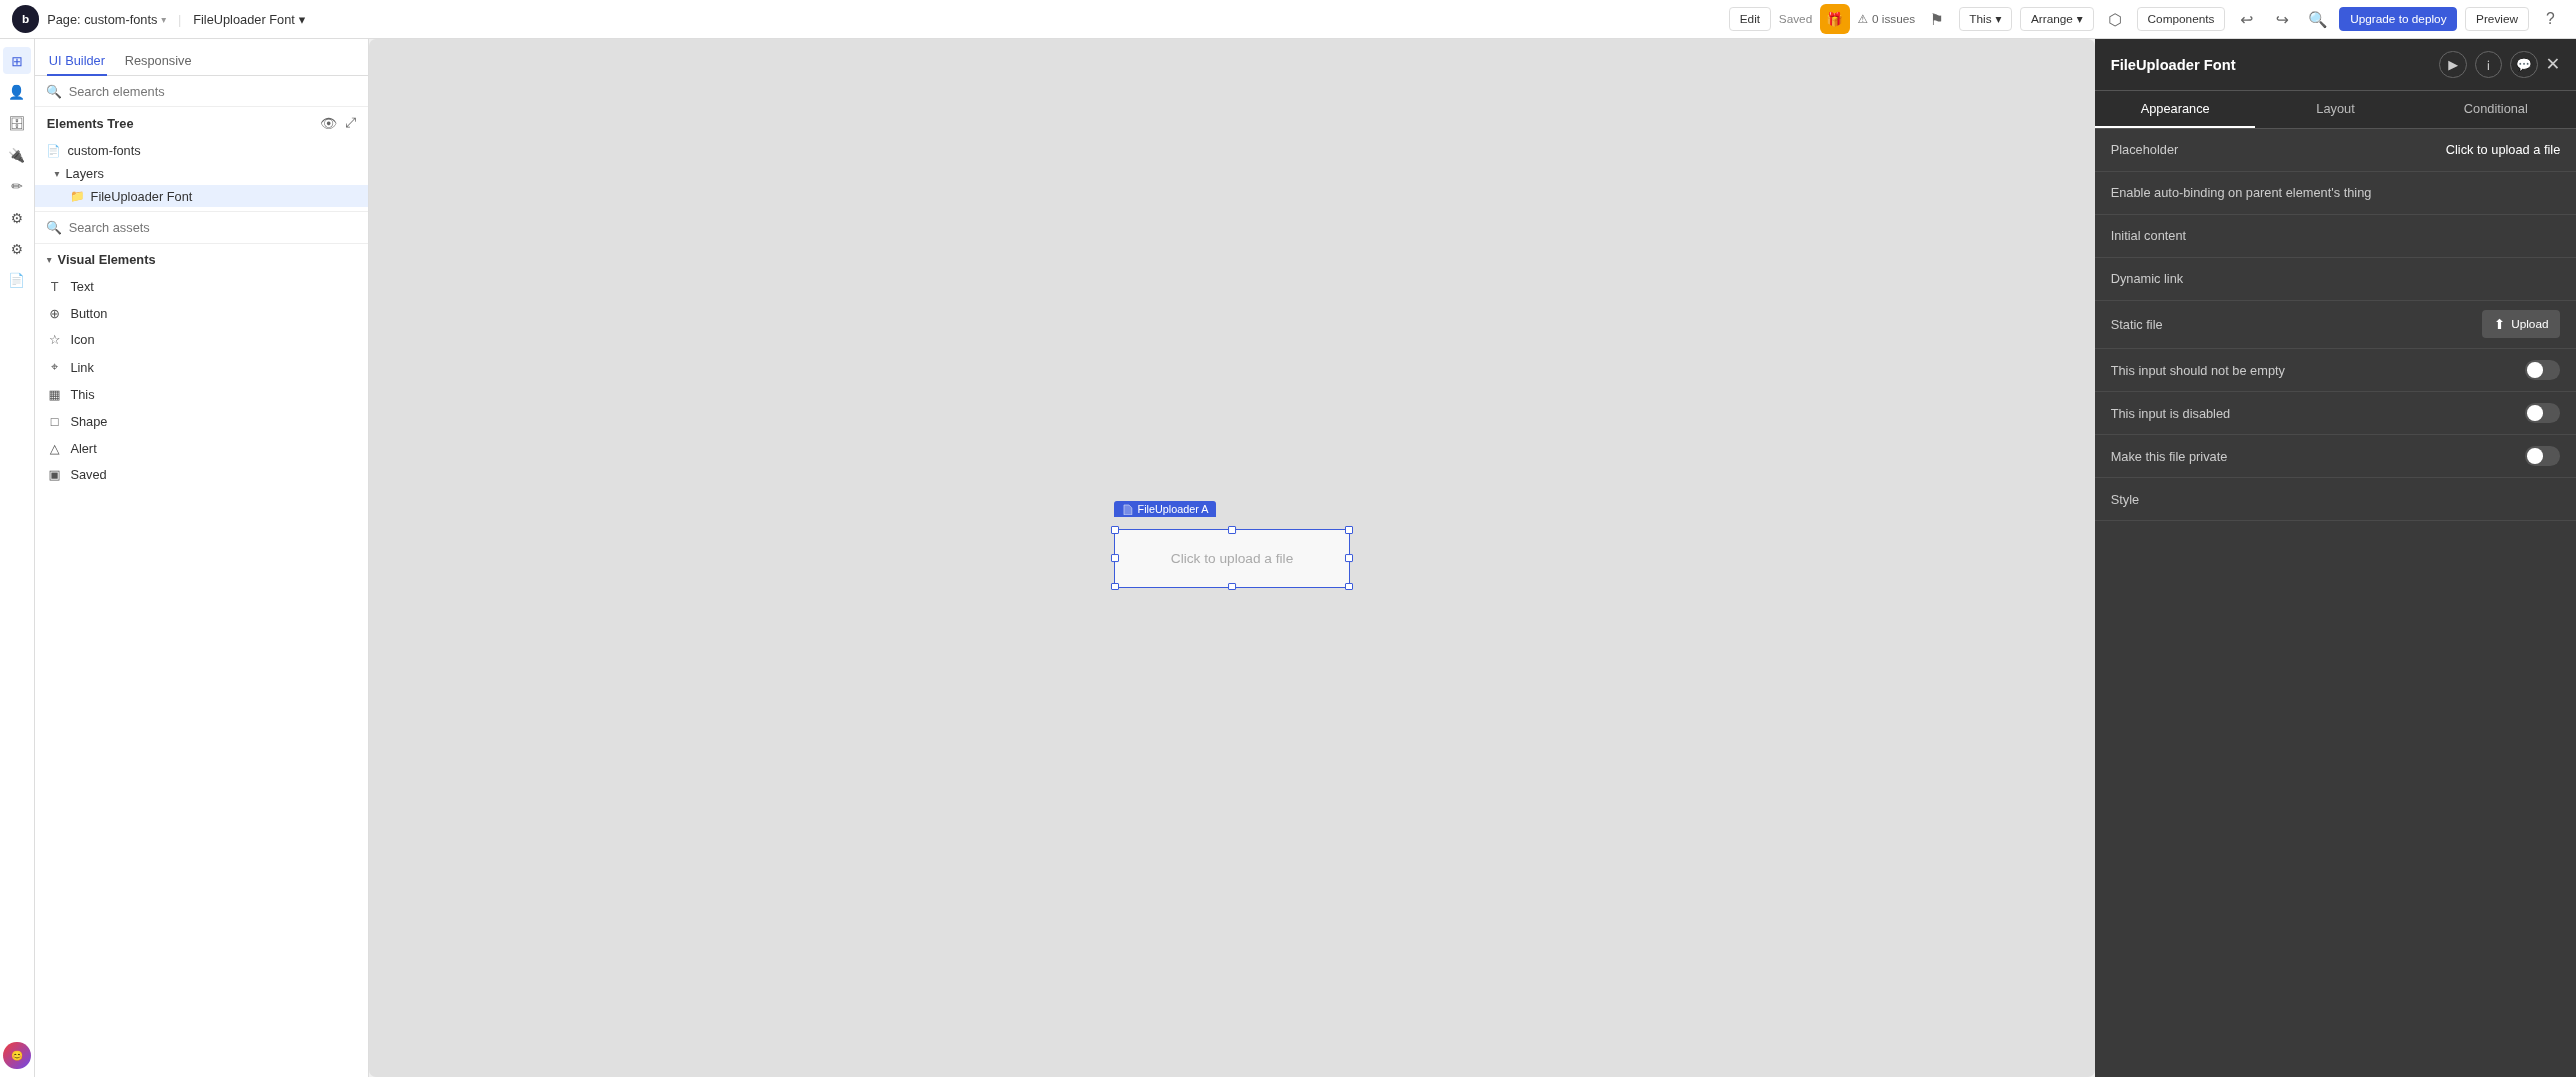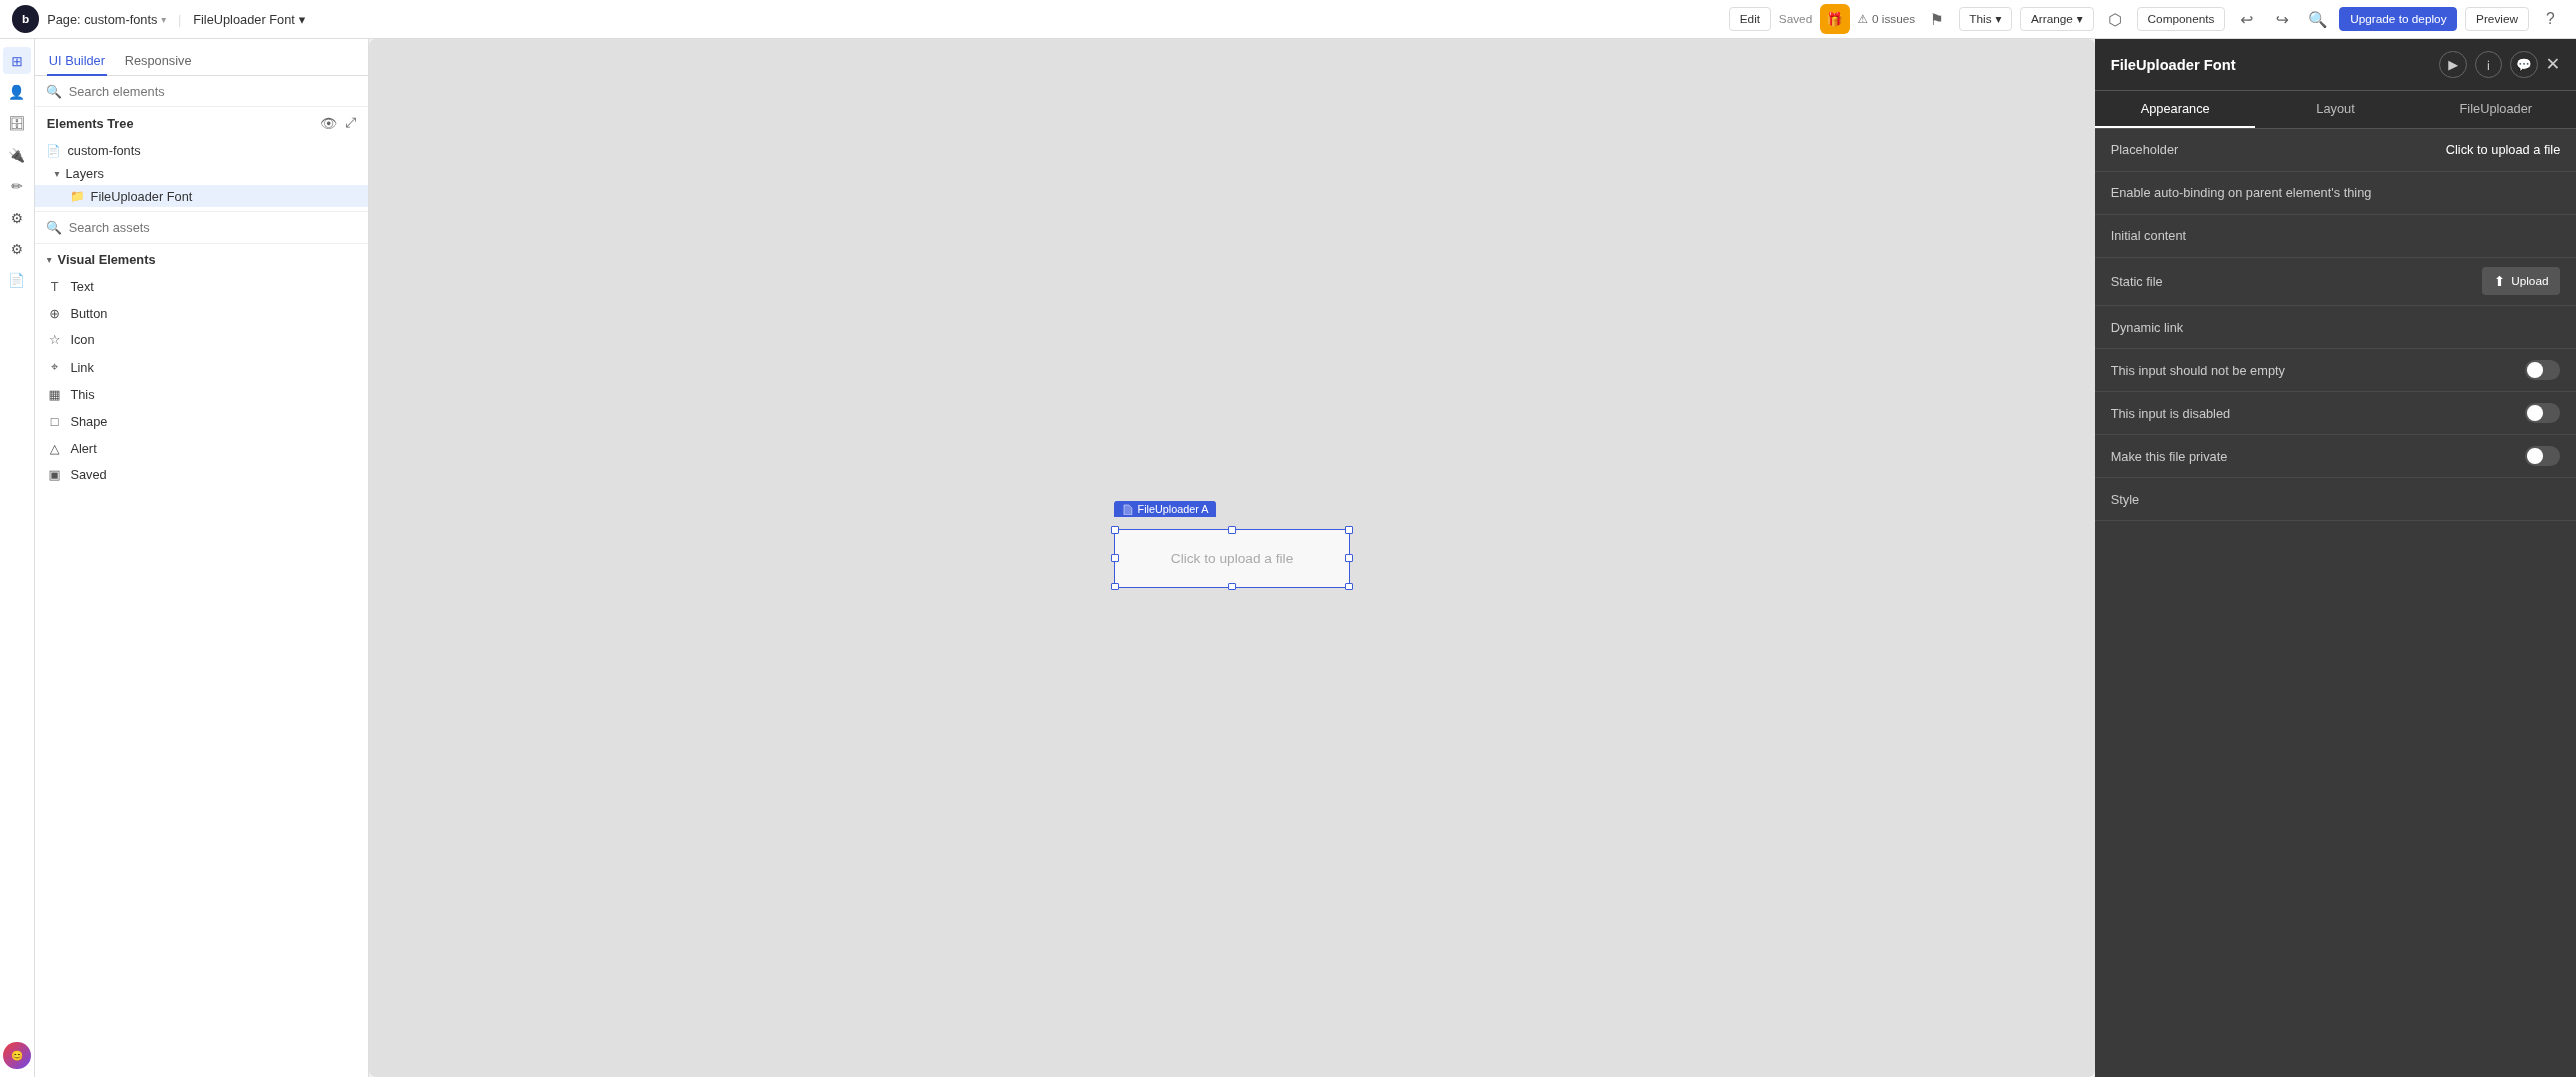--- a/index.html
+++ b/index.html
@@ -409,51 +409,51 @@
     <div class="right-panel-actions">
       <button class="rp-action-btn">▶</button>
       <button class="rp-action-btn">ℹ</button>
       <button class="rp-action-btn">💬</button>
       <button class="rp-close-btn">✕</button>
     </div>
   </div>
   <div class="right-panel-tabs">
     <div class="rp-tab active">Appearance</div>
     <div class="rp-tab">Layout</div>
-    <div class="rp-tab">FileUploader</div>
+    <div class="rp-tab">Conditional</div>
   </div>
   <div class="right-panel-content">
 
     <div class="rp-row">
       <span class="rp-row-label">Placeholder</span>
       <span class="rp-row-value">Click to upload a file</span>
     </div>
 
     <div class="rp-row">
       <span class="rp-row-label">Enable auto-binding on parent element's thing</span>
     </div>
 
     <div class="rp-row">
       <span class="rp-row-label">Initial content</span>
+    </div>
+
+    <div class="rp-row">
+      <span class="rp-row-label">Dynamic link</span>
+      <span class="rp-row-value"></span>
     </div>
 
     <div class="rp-row">
       <span class="rp-row-label">Static file</span>
       <button class="upload-btn">
         <span class="upload-icon">⬆</span>
         <span>Upload</span>
       </button>
     </div>
 
     <div class="rp-row">
-      <span class="rp-row-label">Dynamic link</span>
-      <span class="rp-row-value"></span>
-    </div>
-
-    <div class="rp-row">
       <span class="rp-row-label">This input should not be empty</span>
       <div class="rp-toggle">
         <div class="knob"></div>
       </div>
     </div>
 
     <div class="rp-row">
       <span class="rp-row-label">This input is disabled</span>
       <div class="rp-toggle">
         <div class="knob"></div>

